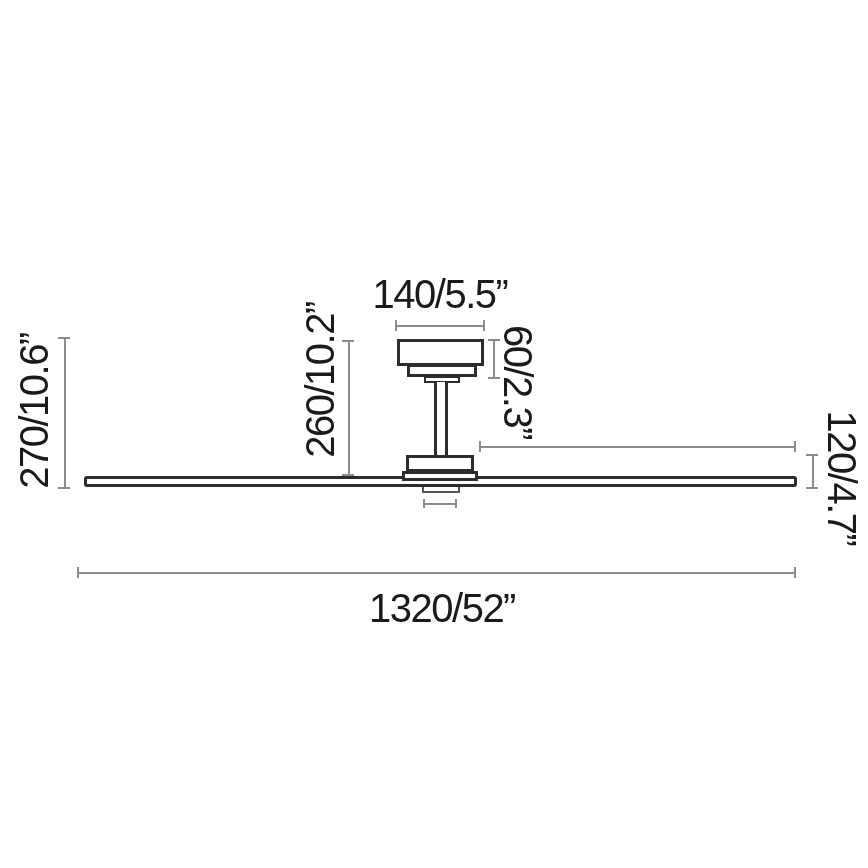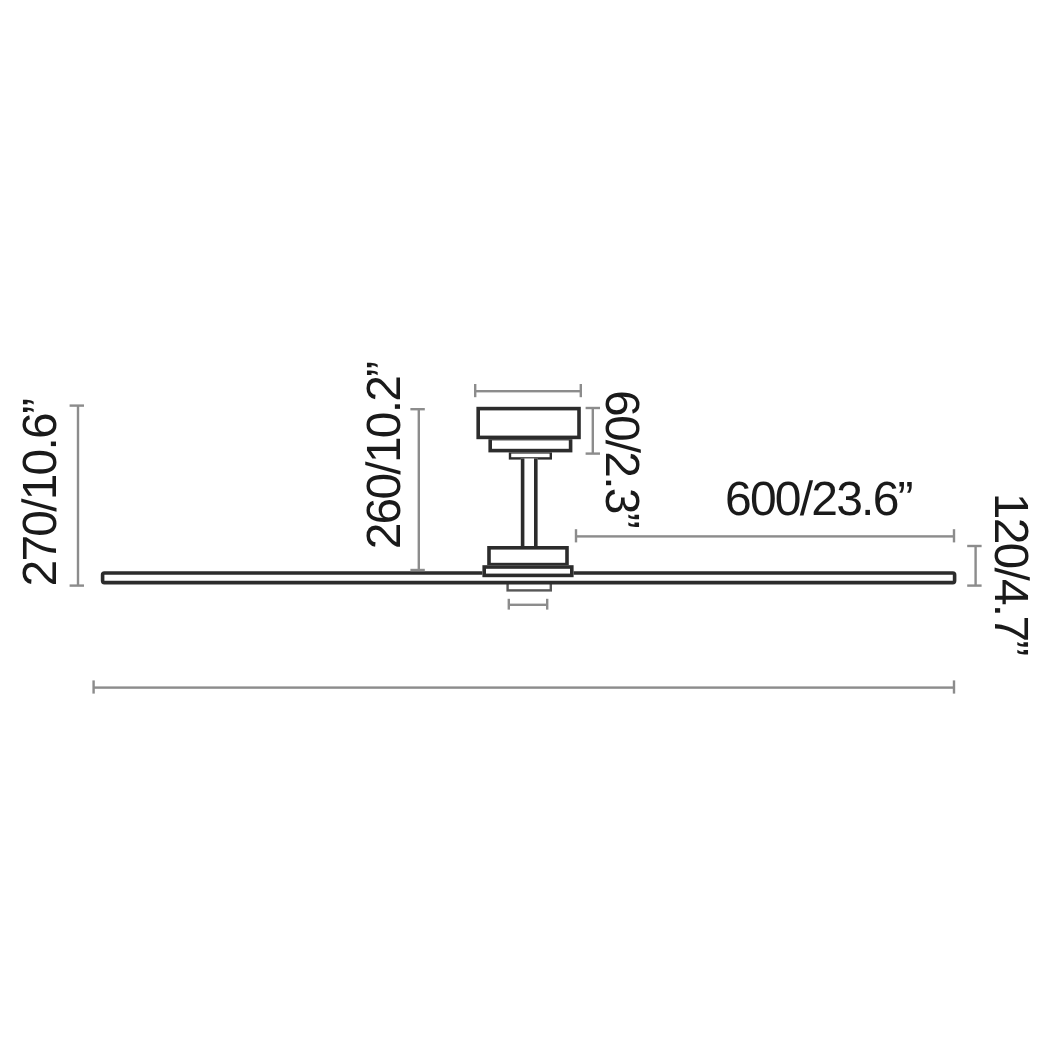--- a/index.html
+++ b/index.html
@@ -116,47 +116,48 @@
   <div class="shape" id="canopy-collar"></div>
   <div class="shape" id="downrod"></div>
   <div class="shape" id="fan-blade"></div>
   <div class="shape" id="motor-upper"></div>
   <div class="shape" id="motor-lower"></div>
   <div class="shape" id="light-kit"></div>
 
   <div class="dline h" id="dim140-line"></div>
   <div class="tick v" id="dim140-t1"></div>
   <div class="tick v" id="dim140-t2"></div>
+  <div class="dlabel" id="label-canopy-width">140/5.5”</div>
 
   <div class="dline v" id="dim60-line"></div>
   <div class="tick h" id="dim60-t1"></div>
   <div class="tick h" id="dim60-t2"></div>
   <div class="dlabel rot rot-cw" id="label-canopy-height">60/2.3”</div>
 
   <div class="dline v" id="dim260-line"></div>
   <div class="tick h" id="dim260-t1"></div>
   <div class="tick h" id="dim260-t2"></div>
   <div class="dlabel rot rot-ccw" id="label-drop-height">260/10.2”</div>
 
   <div class="dline v" id="dim270-line"></div>
   <div class="tick h" id="dim270-t1"></div>
   <div class="tick h" id="dim270-t2"></div>
   <div class="dlabel rot rot-ccw" id="label-total-height">270/10.6”</div>
 
   <div class="dline h" id="dim600-line"></div>
   <div class="tick v" id="dim600-t1"></div>
   <div class="tick v" id="dim600-t2"></div>
-  <div class="dlabel" id="label-blade-length">600/23.6”</div>
 
   <div class="dline v" id="dim120-line"></div>
   <div class="tick h" id="dim120-t1"></div>
   <div class="tick h" id="dim120-t2"></div>
   <div class="dlabel rot rot-cw" id="label-motor-height">120/4.7”</div>
 
   <div class="dline h" id="dim70-line"></div>
   <div class="tick v" id="dim70-t1"></div>
   <div class="tick v" id="dim70-t2"></div>
 
   <div class="dline h" id="dim1320-line"></div>
   <div class="tick v" id="dim1320-t1"></div>
   <div class="tick v" id="dim1320-t2"></div>
+  <div class="dlabel" id="label-total-diameter">1320/52”</div>
 
 </div>
 
 </body></html>

